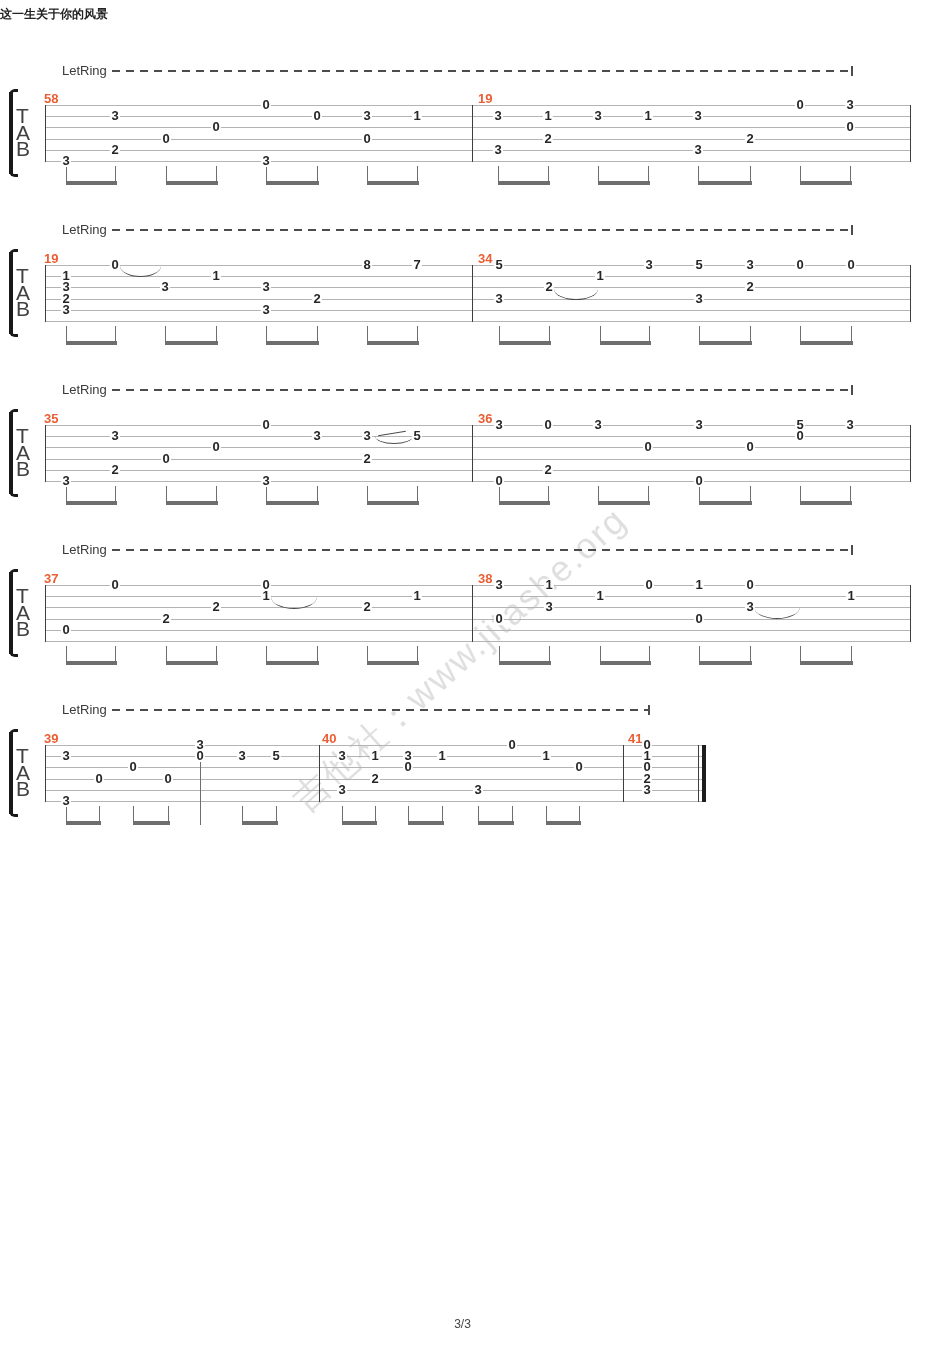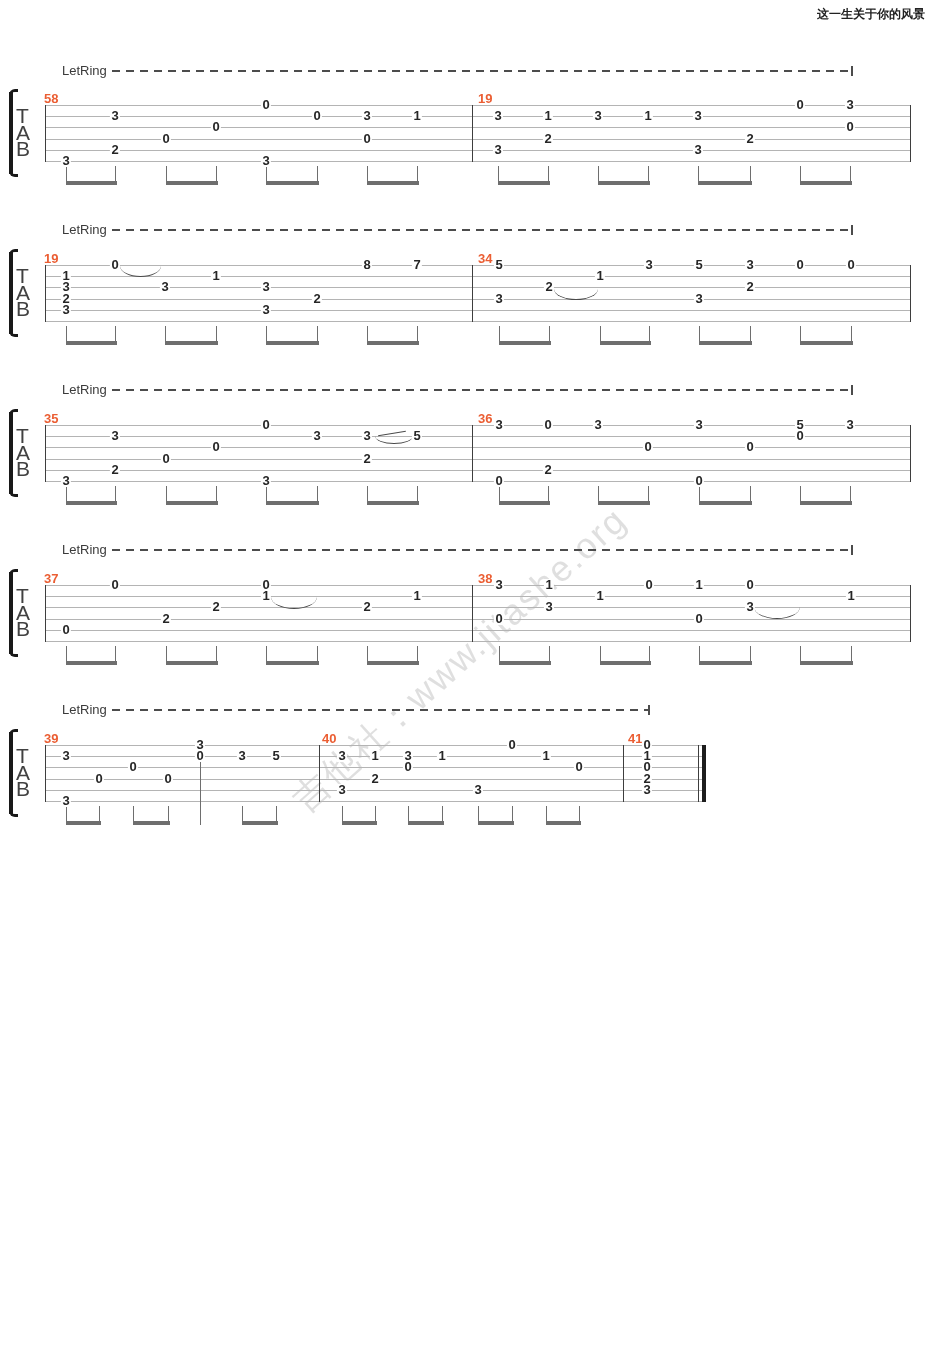--- a/index.html
+++ b/index.html
@@ -1,18 +1,18 @@
 <!DOCTYPE html>
 <html><head>
 <meta charset="utf-8">
 <style>
   html,body{margin:0;padding:0;background:#fff;}
   #sheet{position:relative;width:925px;height:1358px;background:#fff;overflow:hidden;
          font-family:"Liberation Sans",sans-serif;}
-  .title{position:absolute;left:0;top:6px;width:925px;text-align:right;
+  .title{position:absolute;left:0;top:6px;width:925px;text-align:left;
          font-size:12px;font-weight:600;color:#222;}
   .footerline{position:absolute;left:0;top:858px;width:925px;text-align:center;
          font-size:13px;font-weight:700;color:#111;}
   .pagenum{position:absolute;left:0;top:1317px;width:925px;text-align:center;
          font-size:12px;color:#454545;}
   .watermark{position:absolute;left:460px;top:660px;transform:translate(-50%,-50%) rotate(-42deg);
          font-size:36px;letter-spacing:2px;color:#cbcbcb;opacity:.6;white-space:nowrap;z-index:0;}
   .sline{position:absolute;height:1px;background:#b4b4b4;z-index:1;}
   .bracket{position:absolute;width:9px;border-left:4px solid #181818;z-index:2;}
   .bracket::before{content:"";position:absolute;left:-4px;top:-3px;width:9px;height:5px;
@@ -34,20 +34,21 @@
   .arc{position:absolute;border-bottom:1.4px solid #4a4a4a;z-index:2;
         border-radius:0 0 50% 50% / 0 0 100% 100%;}
   .slideline{position:absolute;height:1.4px;background:#4a4a4a;transform:rotate(-9deg);z-index:2;}
 </style>
 </head>
 <body>
 
 <div id="sheet">
   <div class="watermark">吉他社：www.jitashe.org</div>
   <div class="title">这一生关于你的风景</div>
+  <div class="pagenum">3/3</div>
 <div class="sline" style="left: 45px; top: 105px; width: 865px;"></div>
     <div class="sline" style="left: 45px; top: 116.2px; width: 865px;"></div>
     <div class="sline" style="left: 45px; top: 127.4px; width: 865px;"></div>
     <div class="sline" style="left: 45px; top: 138.6px; width: 865px;"></div>
     <div class="sline" style="left: 45px; top: 149.8px; width: 865px;"></div>
     <div class="sline" style="left: 45px; top: 161px; width: 865px;"></div>
     <div class="bracket" style="left: 9px; top: 92px; height: 82px;"></div>
     <div class="tabletter" style="left: 16px; top: 107px;">T</div>
     <div class="tabletter" style="left: 16px; top: 123.5px;">A</div>
     <div class="tabletter" style="left: 16px; top: 140px;">B</div>

